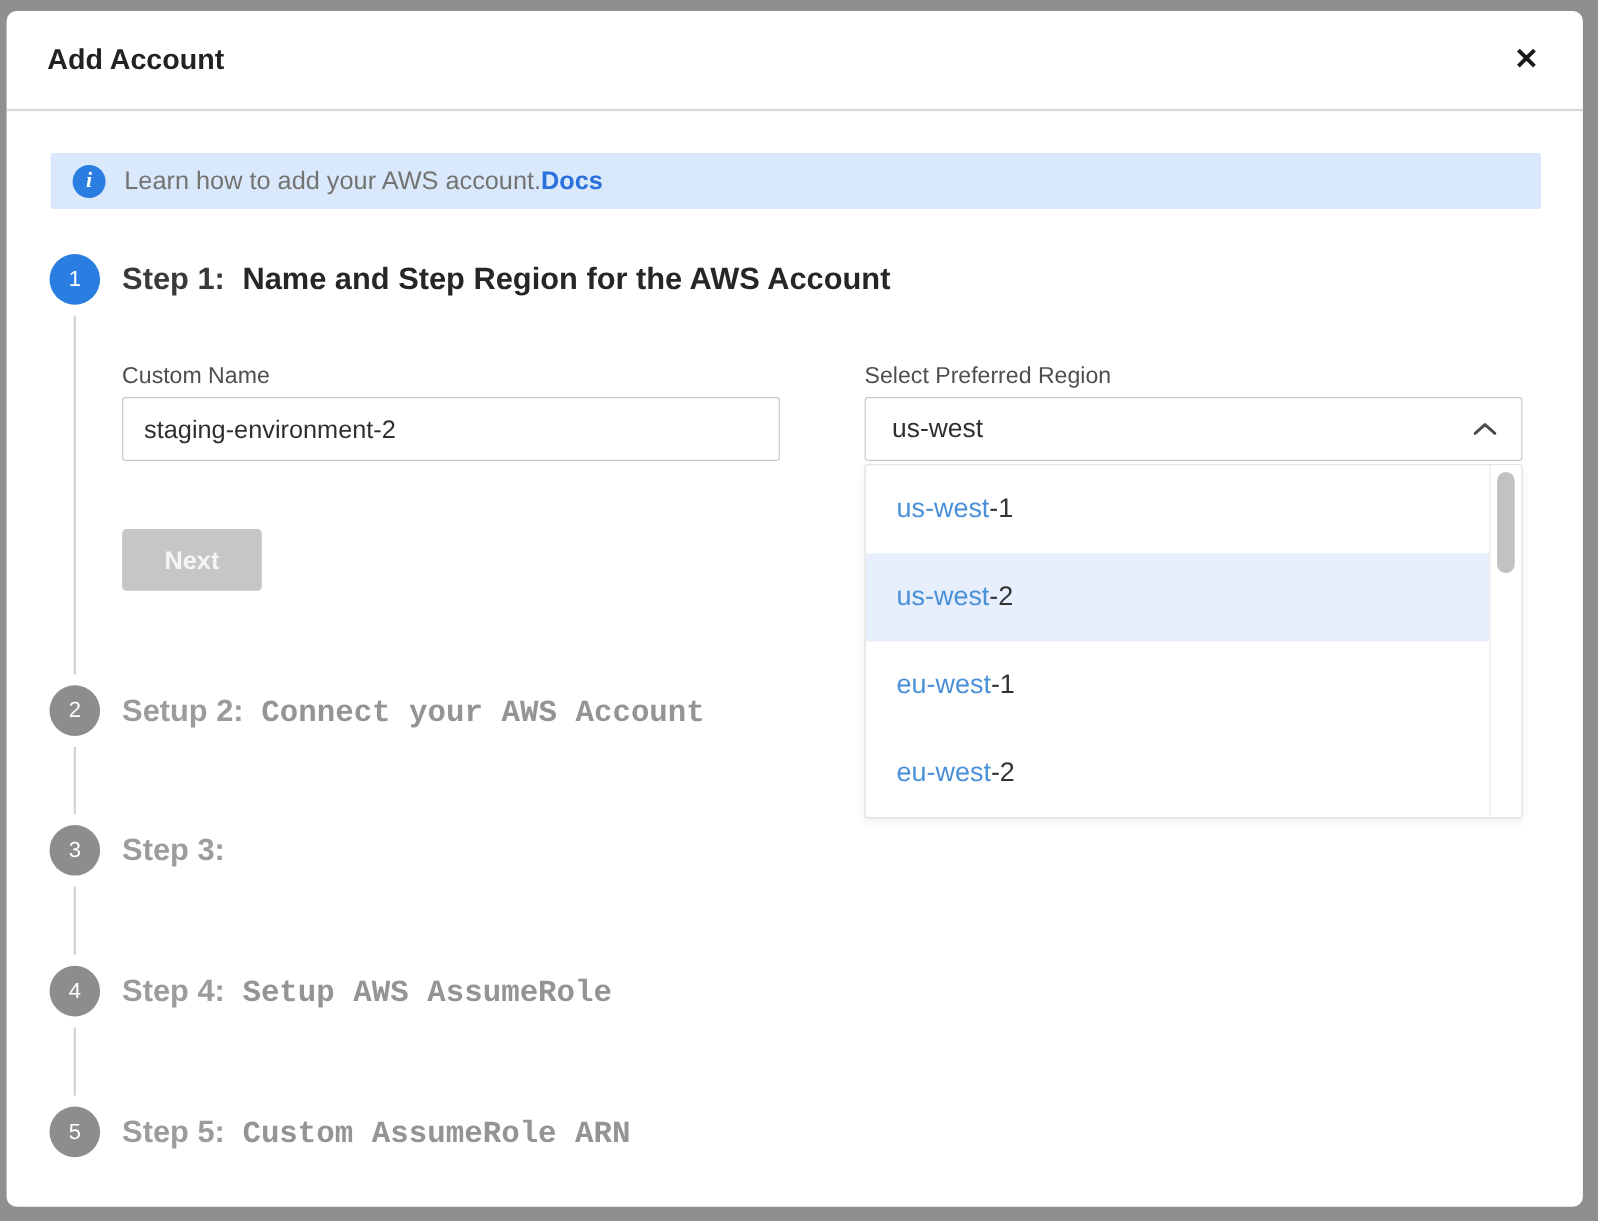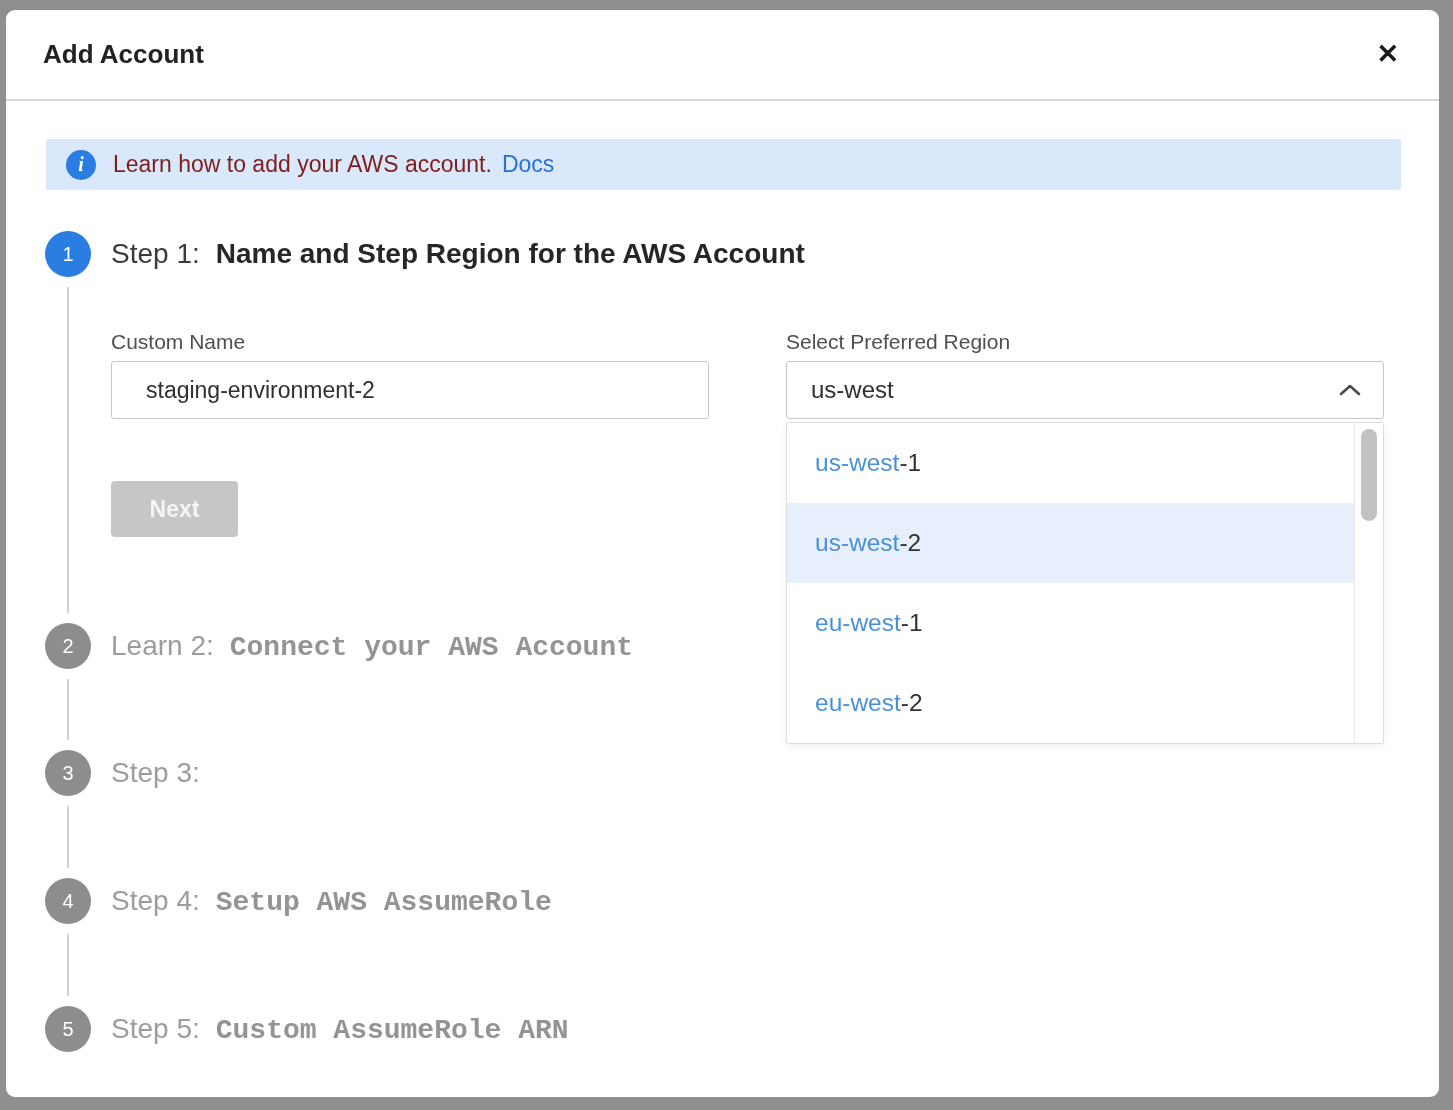--- a/index.html
+++ b/index.html
@@ -31,23 +31,23 @@
     position:absolute; left:40px; top:129px; width:1355px; height:51px;
     background:#d9e8fa; border-radius:2px;
     display:flex; align-items:center; padding-left:20px;
   }
   .info-icon {
     width:30px; height:30px; border-radius:50%; background:#2a7de1;
     color:#fff; display:flex; align-items:center; justify-content:center;
     font-family:"Liberation Serif","DejaVu Serif",serif;
     font-weight:700; font-style:italic; font-size:20px; flex:0 0 30px;
   }
-  .banner-text { margin-left:17px; font-size:23px; color:#7f1d1d; }
+  .banner-text { margin-left:17px; font-size:23px; color:#737373; }
   .docs-link {
-    margin-left:10px; font-size:23px; color:#2a6fdb; font-weight:400;
+    margin-left:0; font-size:23px; color:#2a6fdb; font-weight:700;
     text-decoration:none; cursor:pointer;
   }
   
   .step-circle {
     position:absolute; left:39px; width:46px; height:46px; border-radius:50%;
     color:#fff; display:flex; align-items:center; justify-content:center;
     font-size:20px;
   }
   .step-circle.active { background:#2a7de1; }
   .step-circle.inactive { background:#8d8d8d; }
@@ -58,34 +58,34 @@
   .conn-2 { top:669px; height:61px; }
   .conn-3 { top:796px; height:62px; }
   .conn-4 { top:924px; height:62px; }
   
   .step-label {
     position:absolute; left:105px; display:flex; align-items:baseline;
     font-size:28px; line-height:34px; white-space:nowrap;
   }
   .label-1 { top:227px; } .label-2 { top:619px; } .label-3 { top:746px; }
   .label-4 { top:874px; } .label-5 { top:1002px; }
-  .step-prefix { font-weight:400; margin-right:16px; }
+  .step-prefix { font-weight:700; margin-right:16px; }
   .step-title  { font-weight:700; }
   .step-label.active .step-prefix { color:#3a3a3a; }
   .step-label.active .step-title  { color:#262626; }
   .step-label.inactive .step-prefix { color:#9c9c9c; }
   .step-label.inactive .step-title  { color:#949494;font-family:Liberation Mono, monospace; }
   
   .field-label { position:absolute; top:320px; font-size:21px; color:#4f4f4f; }
   .label-custom-name { left:105px; }
   .label-region { left:780px; }
   .text-input {
     position:absolute; left:105px; top:351px; width:598px; height:58px;
     border:1.5px solid #c6c6c6; border-radius:3px;
-    font-size:23px; color:#2f2f2f; padding:0 34px;
+    font-size:23px; color:#2f2f2f; padding:0 19px;
     font-family:inherit; outline:none; background:#fff;
   }
   .combobox {
     position:absolute; left:780px; top:351px; width:598px; height:58px;
     border:1.5px solid #c6c6c6; border-radius:3px; background:#fff;
     display:flex; align-items:center; justify-content:space-between;
     padding:0 22px 0 24px; cursor:pointer;
   }
   .combobox-value { font-size:24px; color:#2f2f2f; }
   .chevron { display:flex; align-items:center; }
@@ -142,21 +142,21 @@
   <div class="connector conn-1"></div>
   <div class="connector conn-2"></div>
   <div class="connector conn-3"></div>
   <div class="connector conn-4"></div>
 
   <div class="step-label active label-1">
     <span class="step-prefix">Step 1:</span>
     <span class="step-title">Name and Step Region for the AWS Account</span>
   </div>
   <div class="step-label inactive label-2">
-    <span class="step-prefix">Learn 2:</span>
+    <span class="step-prefix">Setup 2:</span>
     <span class="step-title">Connect your AWS Account</span>
   </div>
   <div class="step-label inactive label-3">
     <span class="step-prefix">Step 3:</span>
   </div>
   <div class="step-label inactive label-4">
     <span class="step-prefix">Step 4:</span>
     <span class="step-title">Setup AWS AssumeRole</span>
   </div>
   <div class="step-label inactive label-5">

